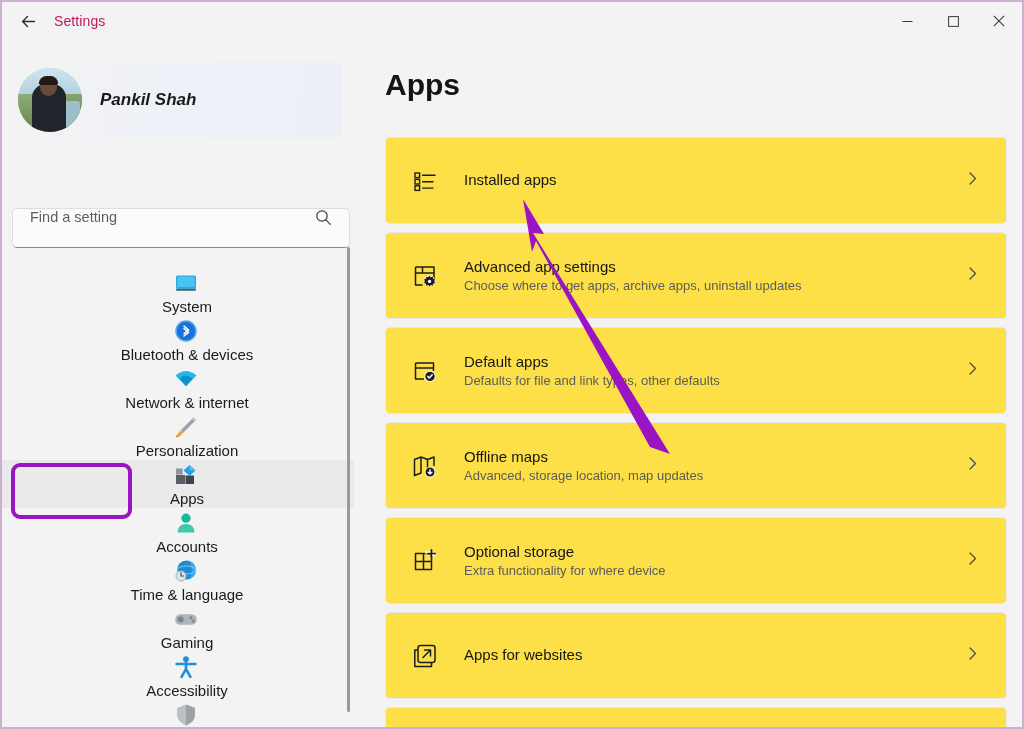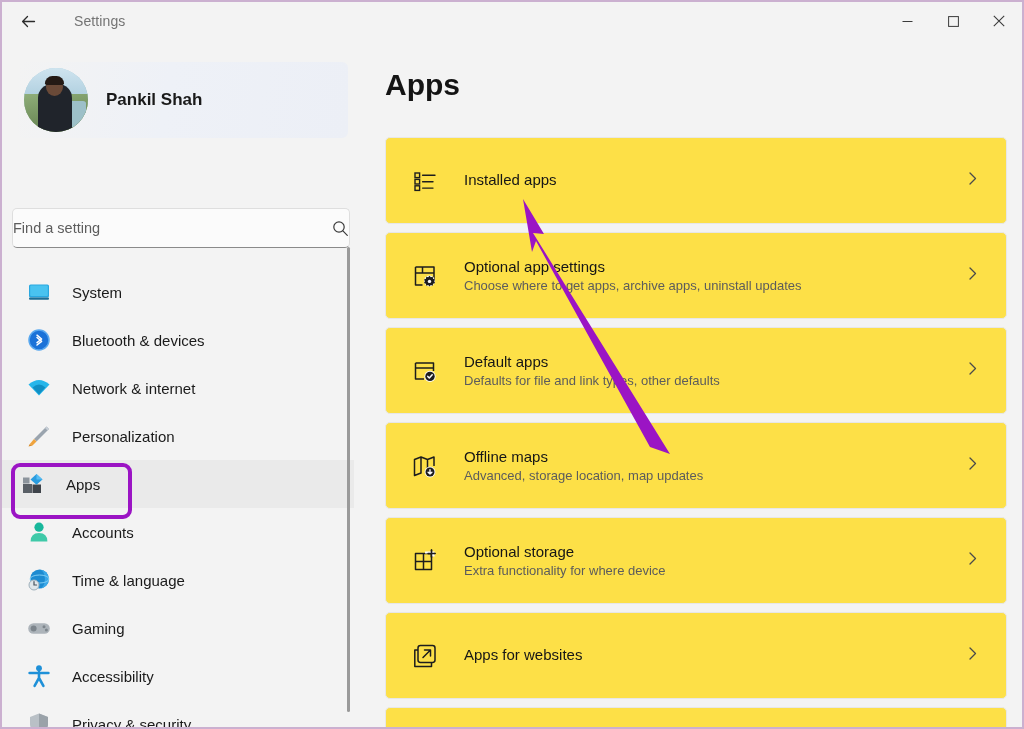--- a/index.html
+++ b/index.html
@@ -23,46 +23,47 @@
     width: 100%; height: 38px;
     background: #f3f3f3;
     display: flex; align-items: center;
   }
   #back-btn {
     width: 40px; height: 32px; margin-left: 6px;
     display: flex; align-items: center; justify-content: center;
     border-radius: 4px; cursor: pointer;
   }
   #app-title {
-    margin-left: 26px;
-    font-size: 14px; color: #737373;
+    margin-left: 6px;
+    font-size: 14px; color: #be185d;
     letter-spacing: .1px;
   }
   #win-controls {
     position: absolute; right: 0; top: 0;
     height: 38px; display: flex;
   }
   .wc {
     width: 46px; height: 38px;
     display: flex; align-items: center; justify-content: center;
     cursor: pointer; color: #3b3b3b;
   }
 
   
   #sidebar {
     position: absolute; top: 38px; left: 0;
     width: 362px; height: 691px;
     background: #f3f3f3;
   }
   #profile {
-    position: absolute; top: 22px; left: 16px;
+    position: absolute; top: 22px; left: 10px;
     width: 330px; height: 76px;
     display: flex; align-items: center;
     border-radius: 6px;
     background: linear-gradient(100deg,#f3f3f3 0%,#eef1f7 45%,#eceff6 100%);
+    font-style: italic;
   }
   #avatar {
     width: 64px; height: 64px; margin-left: 6px;
     border-radius: 50%;
     overflow: hidden;
     position: relative;
     background: linear-gradient(170deg,#b9d8e6 0%,#9fc5cf 30%,#7ea87f 62%,#6f8f5c 100%);
     flex: 0 0 auto;
   }
   #avatar .sky   { position:absolute; inset:0 0 46% 0; background:linear-gradient(180deg,#cfe4ef,#a9cbdc); }
@@ -87,41 +88,42 @@
   #search-wrap {
     position: absolute; top: 168px; left: 10px;
     width: 338px; height: 40px;
   }
   #search-box {
     width: 100%; height: 100%;
     background: #fbfbfb;
     border: 1px solid #dedede;
     border-bottom: 1px solid #8a8a8a;
     border-radius: 5px;
-    display: flex; align-items: center;
-    padding: 0 0;
+    display: flex; align-items: flex-start;
+    padding: 0 17px;
   }
   #search-input {
     flex: 1; border: none; outline: none; background: transparent;
     font-family: "Liberation Sans", sans-serif;
     font-size: 14.5px; color: #3a3a3a;
   }
   #search-input::placeholder { color: #5d5d5d; }
 
   #nav {
     position: absolute; top: 228px; left: 0;
     width: 352px; height: 462px;
     overflow: hidden;
   }
   .nav-item {
     position: relative;
     height: 48px; margin: 0 6px 0 6px;
     display: flex; align-items: center;
     border-radius: 5px;
     cursor: pointer;
+    flex-direction: column;
   }
   .nav-item.selected { background: #eaeaea; margin-left: 0; margin-right: 0; border-radius: 0; }
   .nav-ico {
     width: 30px; height: 30px; margin-left: 16px;
     flex: 0 0 auto;
     display: flex; align-items: center; justify-content: center;
     position: relative;
   }
   .nav-label {
     margin-left: 18px;
@@ -388,21 +390,21 @@
         <span class="card-ico">
           <svg width="28" height="28" viewBox="0 0 28 28">
             <path d="M4.5 5 H23 V20.5 H15 M4.5 5 V23 H11.5" fill="none" stroke="#1d1d1d" stroke-width="1.5" stroke-linejoin="round"></path>
             <path d="M4.5 11 H23 M11.5 5 V11" stroke="#1d1d1d" stroke-width="1.5"></path>
             <circle cx="18.5" cy="19" r="5.4" fill="#fbfbfb"></circle>
             <path d="M18.5 13.8 l1.3 1.5 1.9 -.6 .4 2 1.9 .7 -.9 1.8 .9 1.8 -1.9 .7 -.4 2 -1.9 -.6 -1.3 1.5 -1.3 -1.5 -1.9 .6 -.4 -2 -1.9 -.7 .9 -1.8 -.9 -1.8 1.9 -.7 .4 -2 1.9 .6 Z" fill="#1d1d1d"></path>
             <circle cx="18.5" cy="19.4" r="1.7" fill="#fbfbfb"></circle>
           </svg>
         </span>
         <div class="card-text">
-          <div class="card-title">Optional app settings</div>
+          <div class="card-title">Advanced app settings</div>
           <div class="card-sub">Choose where to get apps, archive apps, uninstall updates</div>
         </div>
         <span class="card-chev">
           <svg width="15" height="15" viewBox="0 0 15 15">
             <path d="M5 2 L10.5 7.5 L5 13" fill="none" stroke="currentColor" stroke-width="1.3" stroke-linecap="round" stroke-linejoin="round"></path>
           </svg>
         </span>
       </div>
 
       <div class="card">

